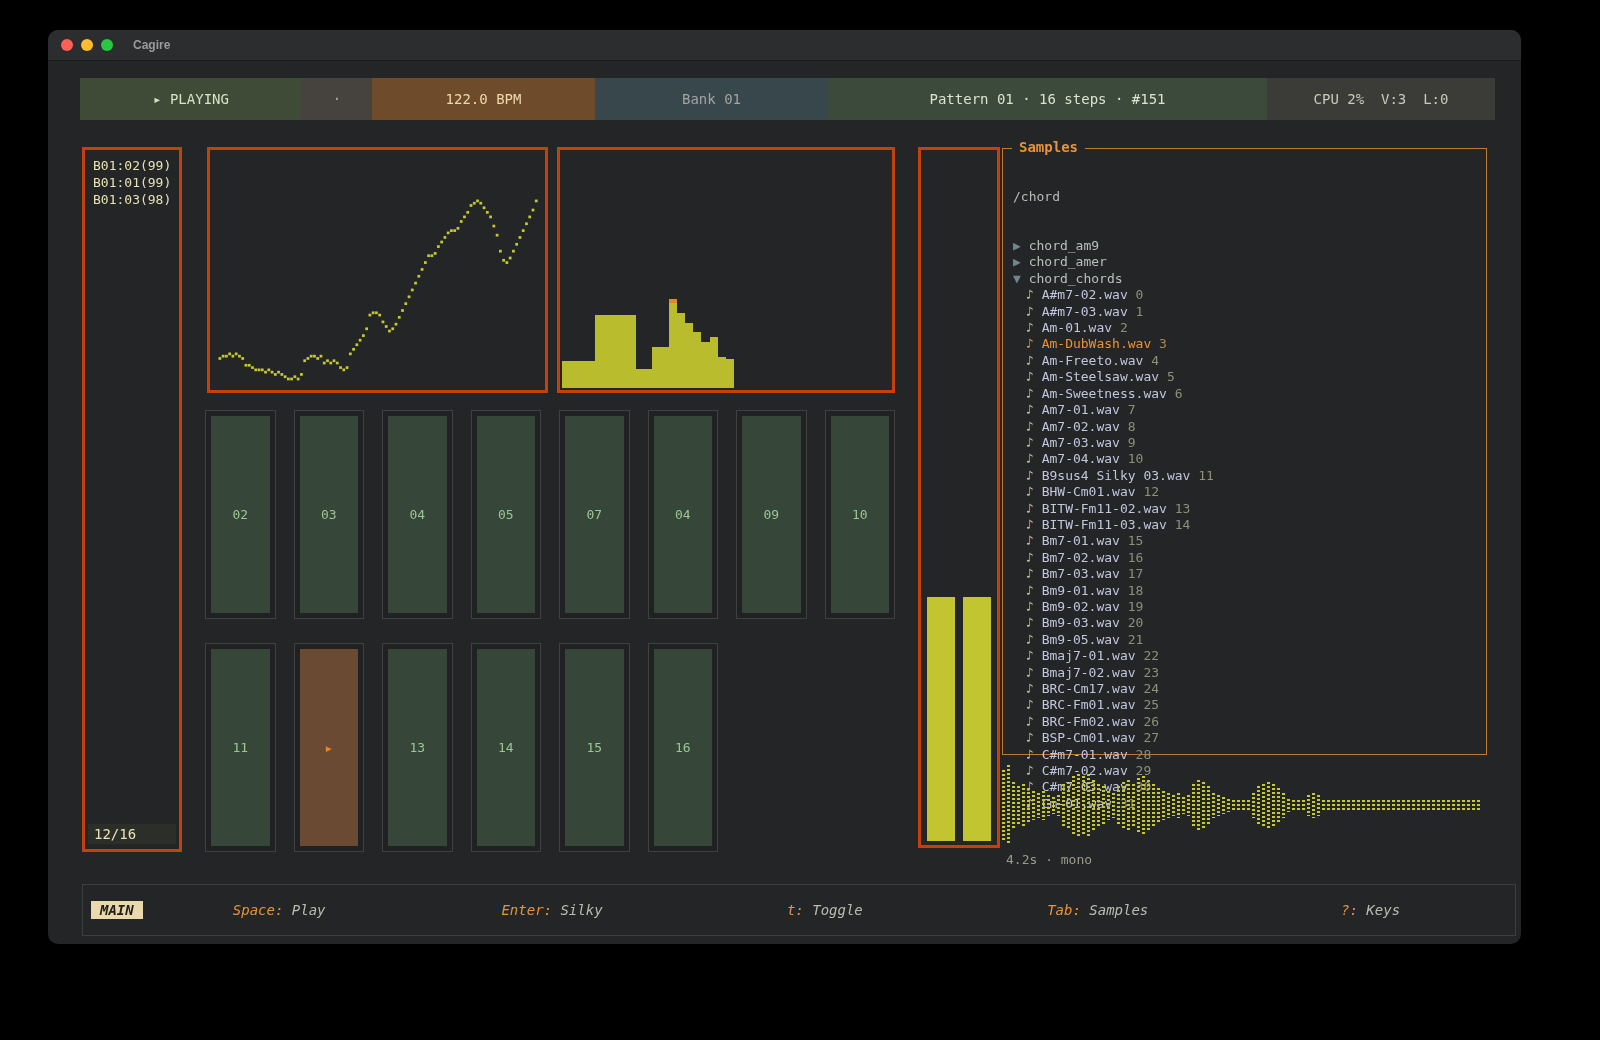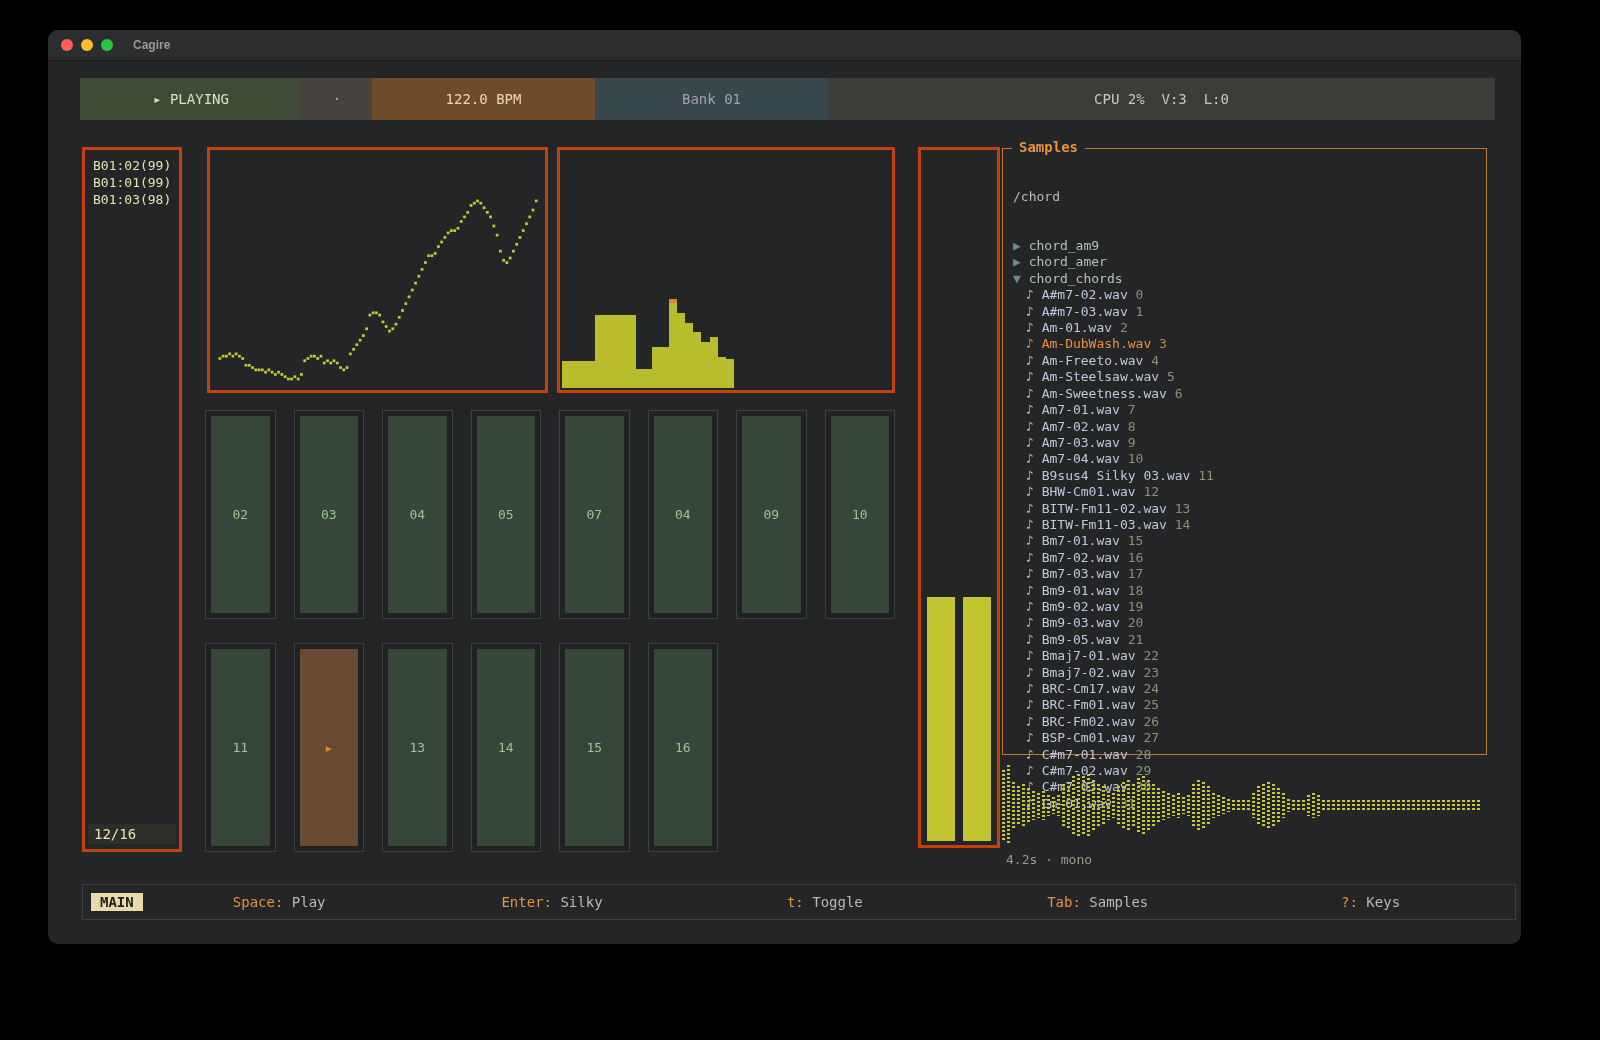--- a/index.html
+++ b/index.html
@@ -58,22 +58,22 @@
   .row-file .note{color:#c9b893;}
   .row-file .idx{color:#8f9077;}
   .row-file.selected, .row-file.selected .note{color:#e8923a;}
   .row-file.selected .idx{color:#b08a4a;}
 
   .waveform{position:absolute;left:954px;top:732px;width:486px;height:86px;display:flex;
     align-items:center;gap:2px;overflow:hidden;}
   .wcol{width:3px;background-image:repeating-linear-gradient(to bottom,#c6c92f 0 2px,transparent 2px 4px);}
   .wave-info{position:absolute;left:958px;top:822px;font-size:13px;color:#9a9a8c;white-space:pre;}
 
-  .footer{position:absolute;left:34px;top:854px;width:1434px;height:36px;border:1px solid #3c3f3e;
-    box-sizing:border-box;display:flex;align-items:center;padding:0 8px;font-size:14px;}
+  .footer{position:absolute;left:34px;top:854px;width:1434px;height:52px;border:1px solid #3c3f3e;
+    box-sizing:border-box;display:flex;align-items:center;padding:0 8px;font-size:14px;font-style:italic;}
   .badge{background:#ead9ad;color:#22201c;font-weight:bold;padding:1px 9px;}
   .shortcut{flex:1;text-align:center;color:#b9bcae;white-space:pre;}
   .shortcut .key{color:#e8923a;}
 </style>
 </head>
 <body>
 
 <div class="window">
 
   <div class="titlebar">
@@ -81,20 +81,21 @@
     <span class="light yellow"></span>
     <span class="light green"></span>
     <span class="title">Cagire</span>
   </div>
 
   <div class="statusbar">
     <div class="seg seg-playing">▸ PLAYING</div>
     <div class="seg seg-dot">·</div>
     <div class="seg seg-bpm">122.0 BPM</div>
     <div class="seg seg-bank">Bank 01</div>
+    <div class="seg seg-pattern">Pattern 01 · 16 steps · #151</div>
     <div class="seg seg-cpu">CPU 2%  V:3  L:0</div>
   </div>
 
   <div class="panel sidebar">
     <div class="events"><div class="event-row">B01:02(99)</div><div class="event-row">B01:01(99)</div><div class="event-row">B01:03(98)</div></div>
     <div class="counter">12/16</div>
   </div>
 
   <div class="panel chart-melody"><svg width="100%" height="100%" viewBox="0 0 341 246" preserveAspectRatio="none">
         <rect x="8.64" y="212.26" width="2.8" height="2.8" fill="#c6c92f"></rect>

